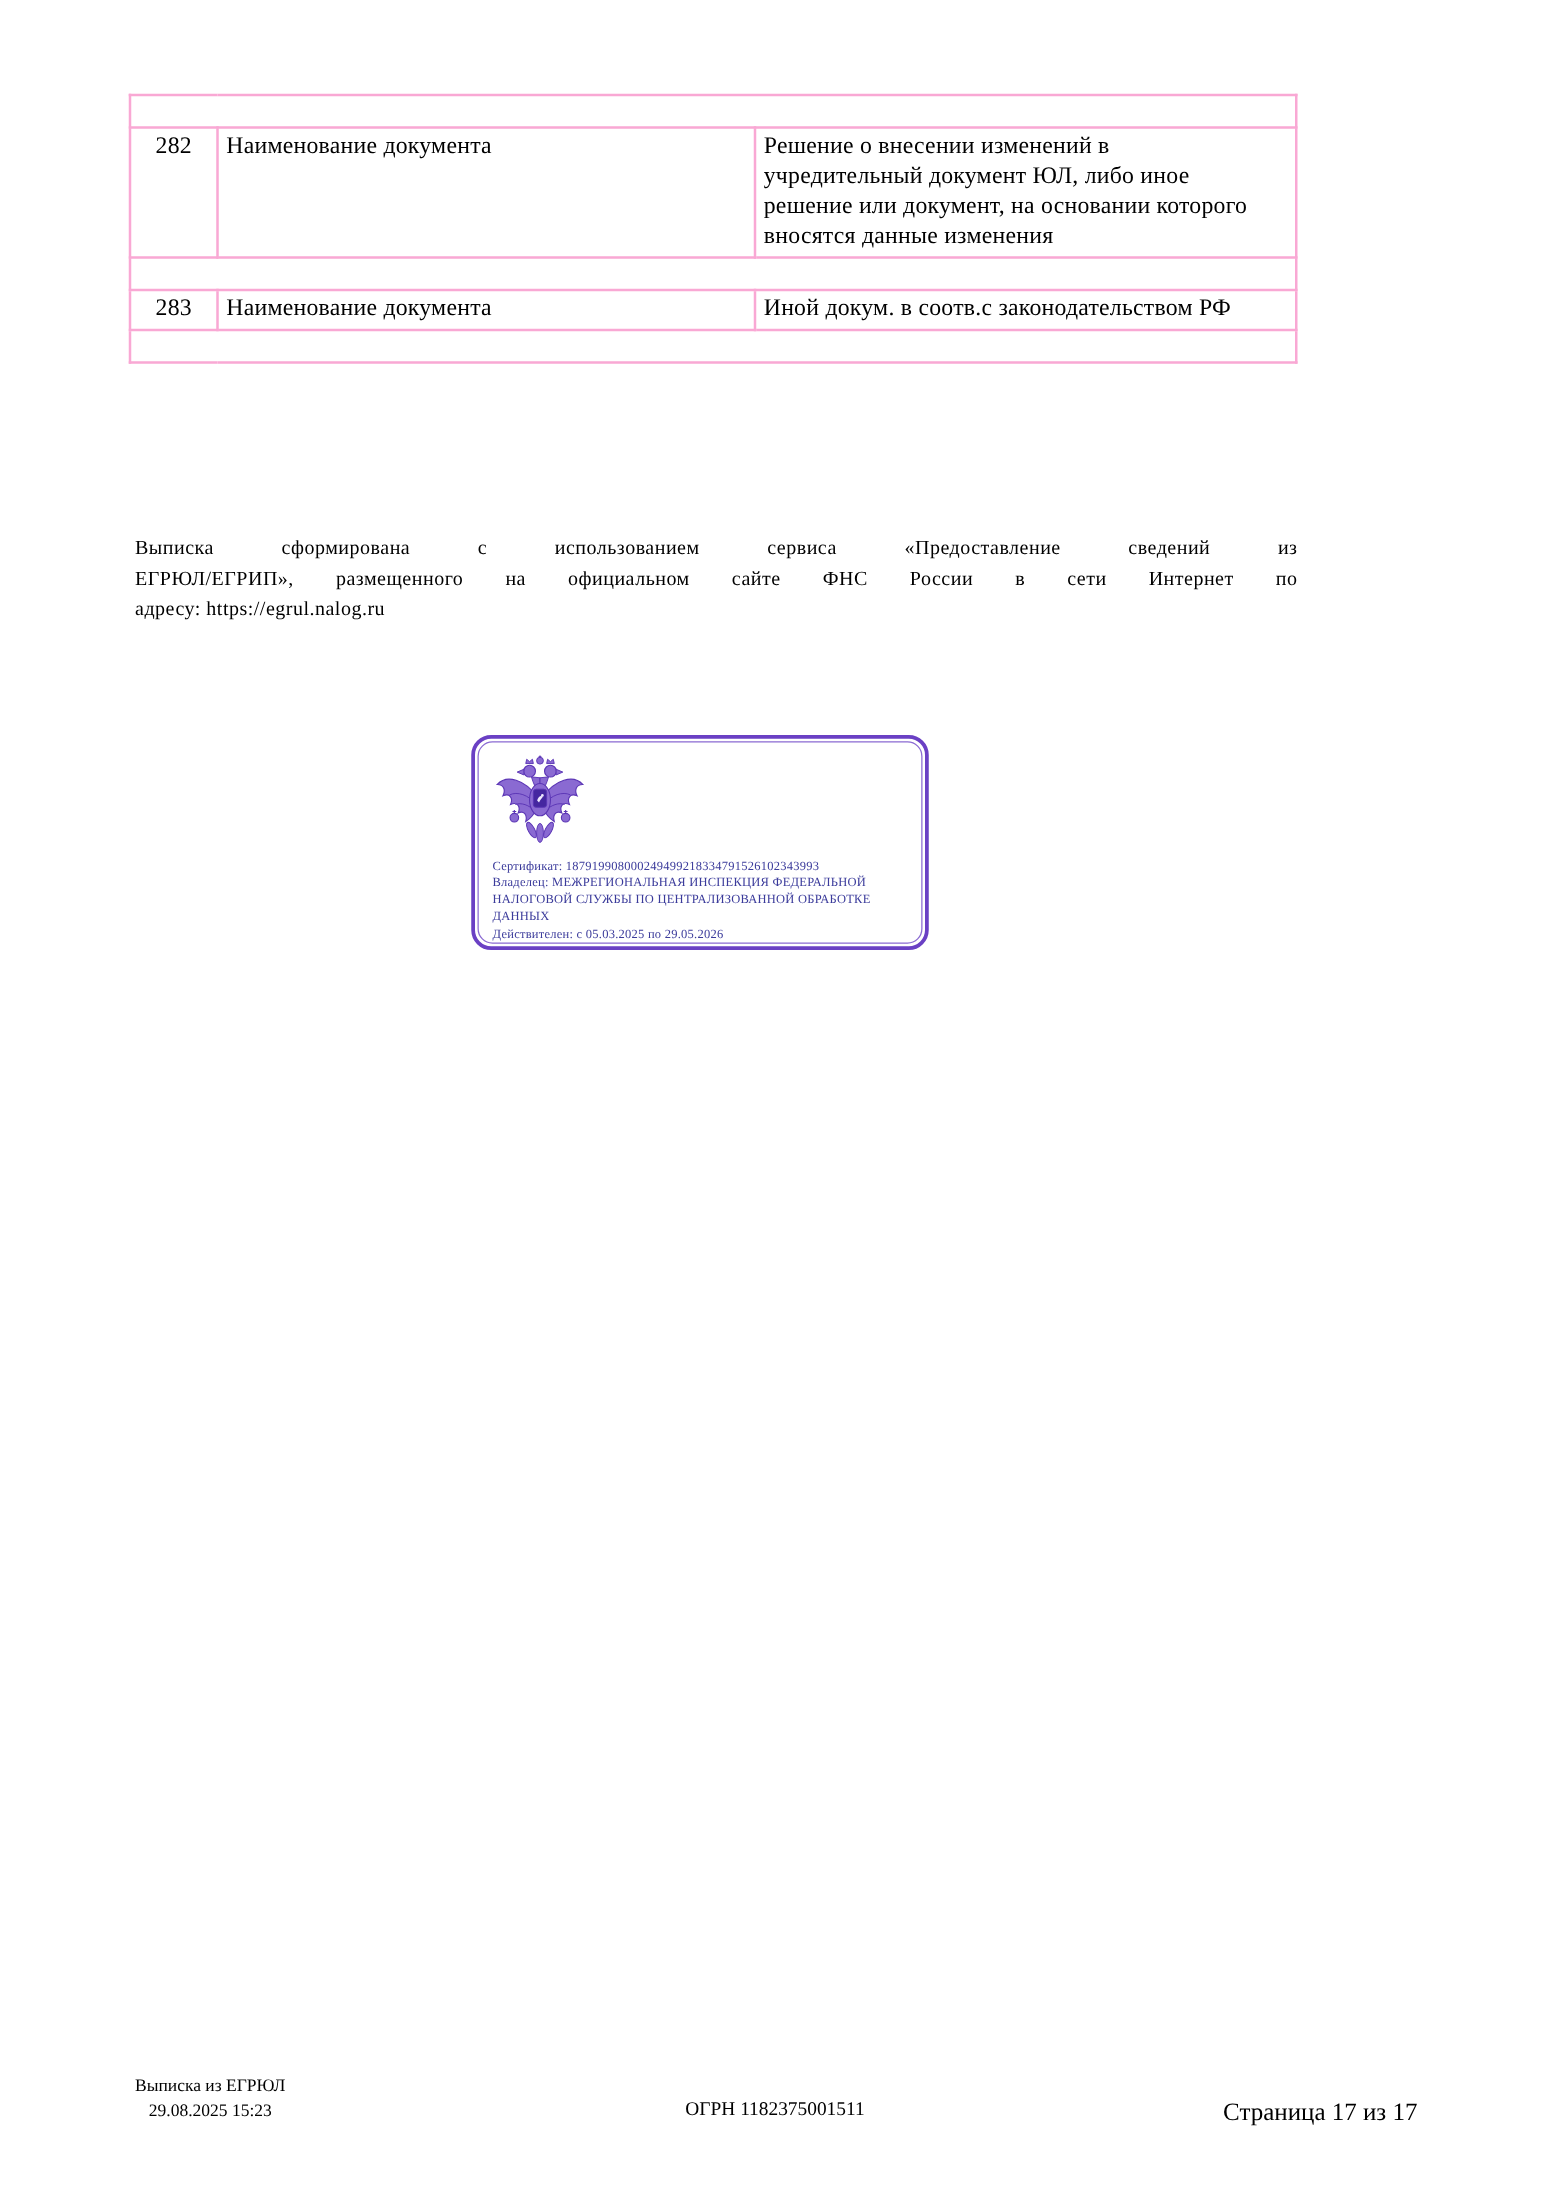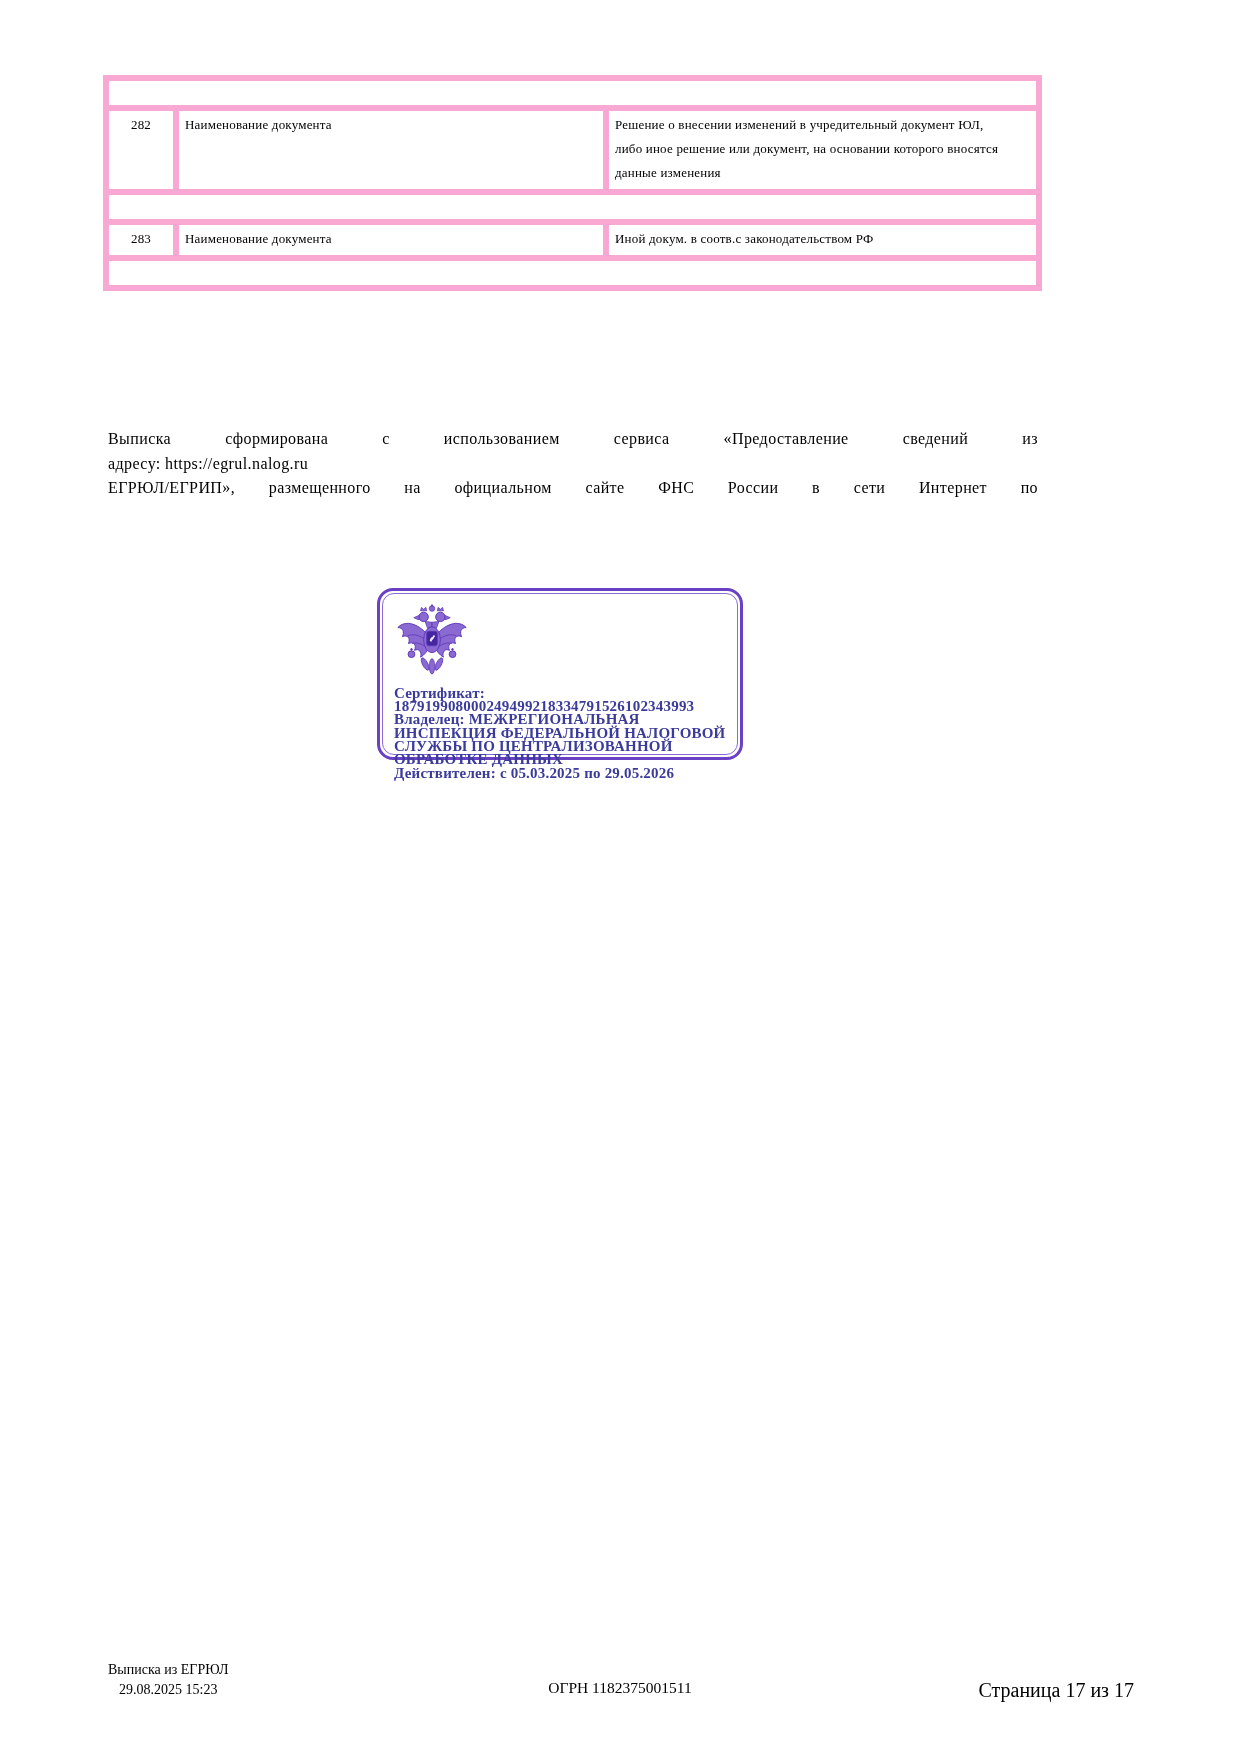--- a/index.html
+++ b/index.html
@@ -13,23 +13,23 @@
   }
 
   
   .doc-table {
     position:absolute; left:103px; top:75px;
     width:933px;
     border-collapse:collapse;
     table-layout:fixed;
   }
   .doc-table td {
-    border:6px solid #f9a8d4;
+    border:2px solid #f9a8d4;
     vertical-align:top;
-    font-size:13px;
+    font-size:19px;
     line-height:24px;
     padding:2px 6px 4px 6px;
     letter-spacing:0.2px;
     overflow:hidden;
     margin-left:18px;
   }
   .doc-table td.num { text-align:center; padding-left:2px; padding-right:2px; }
   .doc-table td.value { padding-right:34px; }
   .doc-table tr.spacer td { height:24px; padding:0; }
 
@@ -66,22 +66,22 @@
     text-align:center;
     font-weight:bold;
     font-size:12.5px;
     line-height:17px;
     letter-spacing:0.2px;
     color:#3b3b9b;
   }
   .stamp-details {
     margin-top:3px;
     width:340px;
-    font-weight:bold;
-    font-size:15px;
+    font-weight:normal;
+    font-size:10px;
     line-height:13.2px;
     letter-spacing:0.2px;
     color:#3b3b9b;
   }
   .stamp-details .line { margin:0; }
   .stamp-details .validity { margin-top:1px; }
 
   
   .footer-left {
     position:absolute; left:108px; top:1660px;
@@ -125,22 +125,22 @@
       <td class="value">Иной докум. в соотв.с законодательством РФ</td>
     </tr>
     <tr class="spacer">
       <td colspan="3"></td>
     </tr>
   </tbody>
     </table>
 
   <div class="note">
     <div class="note-line">Выписка сформирована с использованием сервиса «Предоставление сведений из</div>
+    <div class="note-line">ЕГРЮЛ/ЕГРИП», размещенного на официальном сайте ФНС России в сети Интернет по</div>
     <div class="note-line last">адресу: https://egrul.nalog.ru</div>
-    <div class="note-line">ЕГРЮЛ/ЕГРИП», размещенного на официальном сайте ФНС России в сети Интернет по</div>
   </div>
 
   <div class="stamp">
     <div class="stamp-inner">
       <div class="stamp-top">
         <svg class="eagle" viewBox="0 0 100 100" xmlns="http://www.w3.org/2000/svg">
           <defs>
             <g id="halfEagle">
 
               <path d="M47,44 C34,26 15,20 5,31 C12,31 14,37 11,43 C18,40 22,45 19,52 C26,49 30,54 27,61 C33,58 37,63 35,70 C40,67 44,62 46,57 Z" fill="#8a6ad2" stroke="#5b35b5" stroke-width="1.2"></path>

